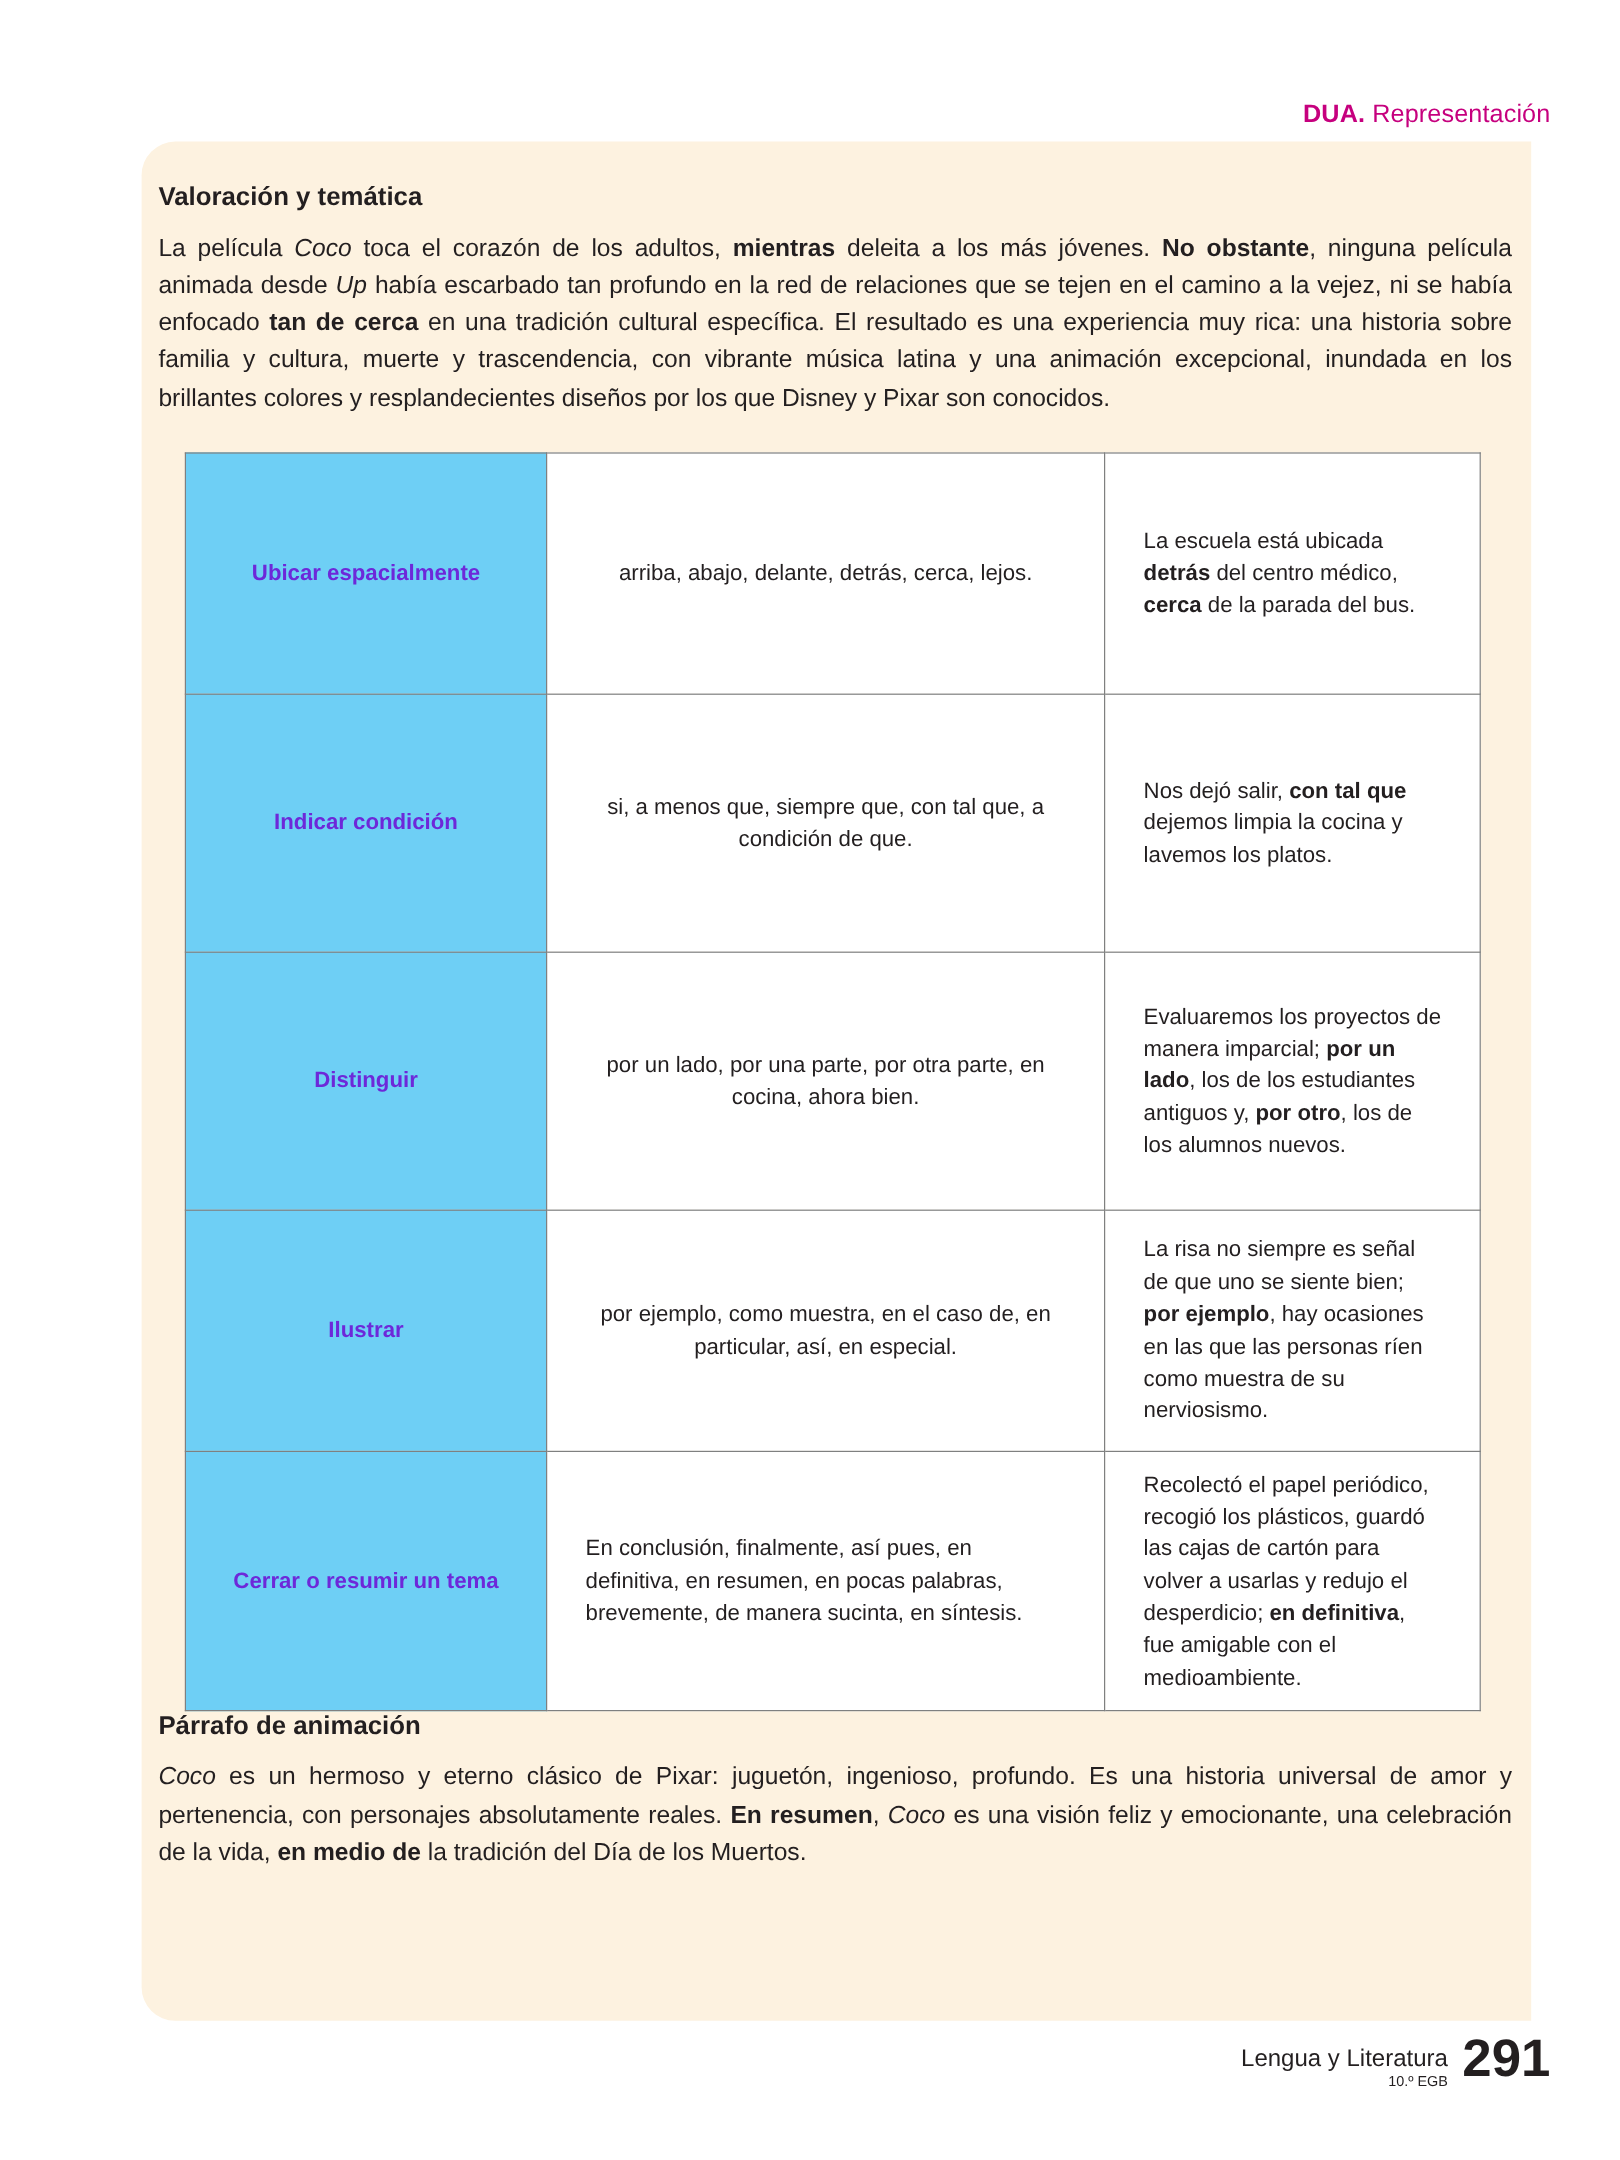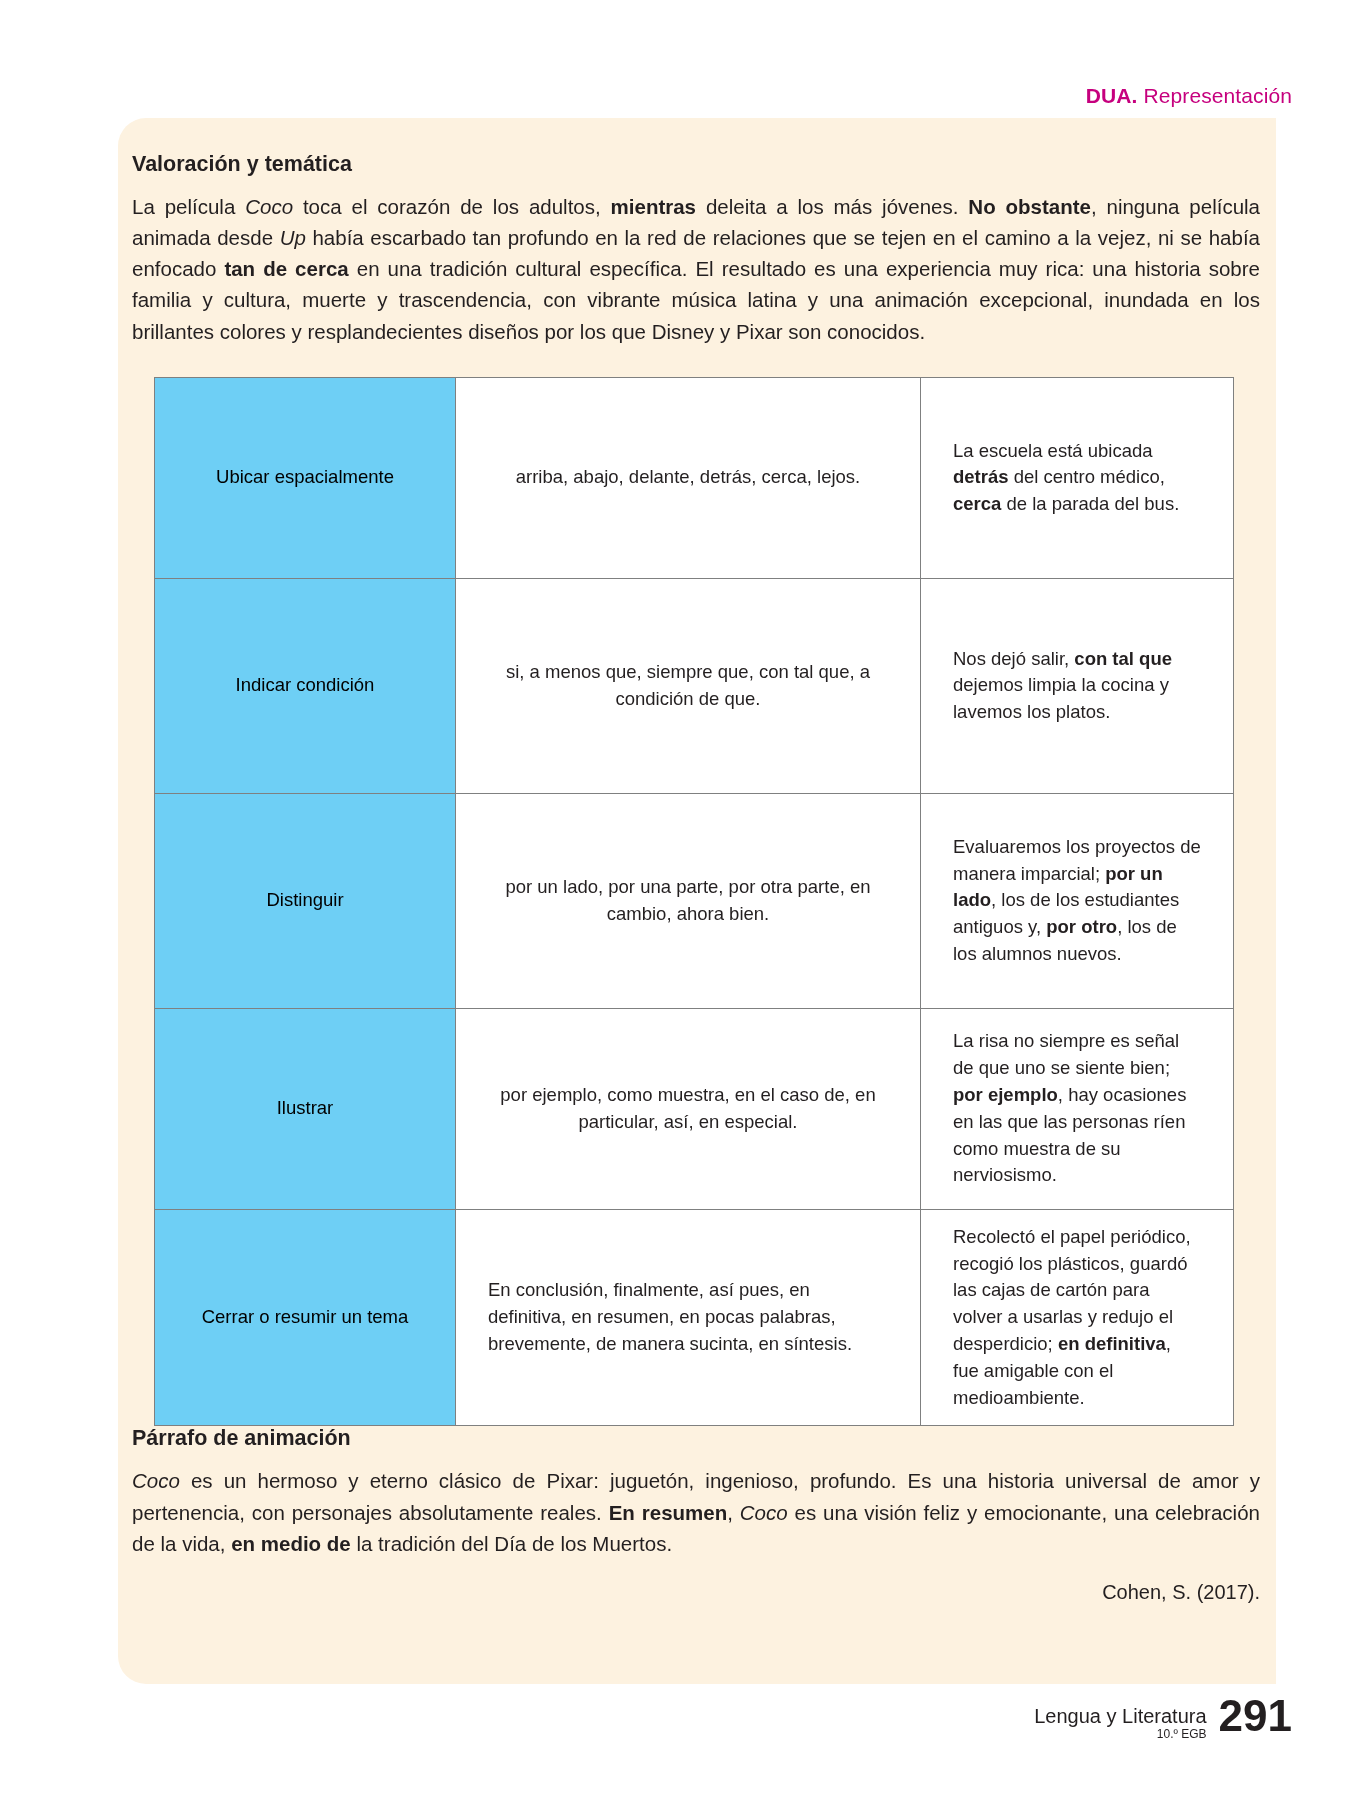--- a/index.html
+++ b/index.html
@@ -84,23 +84,23 @@
   .conn-table td {
     border: 1px solid #7f8080;
     vertical-align: middle;
     padding: 14px 32px;
     font-size: 18.5px;
     line-height: 1.45;
   }
   .conn-table td.cat {
     width: 236px;
     background: #6ecff5;
-    font-weight: normal;
+    font-weight: bold;
     text-align: center;
-    color: #000000;
+    color: #6d28d9;
   }
   .conn-table td.conn {
     width: 400px;
     text-align: center;
     background: #ffffff;
   }
   .conn-table td.ex {
     background: #ffffff;
     text-align: left;
   }
@@ -176,41 +176,40 @@
         <td class="conn">arriba, abajo, delante, detrás, cerca, lejos.</td>
         <td class="ex"><span>La escuela está ubicada </span><b>detrás</b><span> del centro médico, </span><b>cerca</b><span> de la parada del bus.</span></td>
       </tr>
       <tr class="r2">
         <td class="cat">Indicar condición</td>
         <td class="conn">si, a menos que, siempre que, con tal que, a condición de que.</td>
         <td class="ex"><span>Nos dejó salir, </span><b>con tal que</b><span> dejemos limpia la cocina y lavemos los platos.</span><b></b><span></span></td>
       </tr>
       <tr class="r3">
         <td class="cat">Distinguir</td>
-        <td class="conn">por un lado, por una parte, por otra parte, en cambio, ahora bien.</td>
+        <td class="conn">por un lado, por una parte, por otra parte, en cocina, ahora bien.</td>
         <td class="ex"><span>Evaluaremos los proyectos de manera imparcial; </span><b>por un lado</b><span>, los de los estudiantes antiguos y, </span><b>por otro</b><span>, los de los alumnos nuevos.</span></td>
       </tr>
       <tr class="r4">
         <td class="cat">Ilustrar</td>
         <td class="conn">por ejemplo, como muestra, en el caso de, en particular, así, en especial.</td>
         <td class="ex"><span>La risa no siempre es señal de que uno se siente bien; </span><b>por ejemplo</b><span>, hay ocasiones en las que las personas ríen como muestra de su nerviosismo.</span><b></b><span></span></td>
       </tr>
       <tr class="r5">
         <td class="cat">Cerrar o resumir un tema</td>
         <td class="conn">En conclusión, finalmente, así pues, en definitiva, en resumen, en pocas palabras, brevemente, de manera sucinta, en síntesis.</td>
         <td class="ex"><span>Recolectó el papel periódico, recogió los plásticos, guardó las cajas de cartón para volver a usarlas y redujo el desperdicio; </span><b>en definitiva</b><span>, fue amigable con el medioambiente.</span><b></b><span></span></td>
       </tr>
     </tbody>
   </table>
 
   <h2 class="section-title after-table">Párrafo de animación</h2>
 
   <p class="body-text last"><em>Coco</em><span> es un hermoso y eterno clásico de Pixar: juguetón, ingenioso, profundo. Es una historia universal de amor y pertenencia, con personajes absolutamente reales. </span><b>En resumen</b><span>, </span><em>Coco</em><span> es una visión feliz y emocionante, una celebración de la vida, </span><b>en medio de</b><span> la tradición del Día de los Muertos.</span></p>
 
-  <div class="citation">Cohen, S. (2017).</div>
 
 </div>
 
 <div class="footer">
   <div class="footer-row">
     <div class="footer-texts">
       <div class="f-line1">Lengua y Literatura</div>
       <div class="f-line2">10.º EGB</div>
     </div>
     <div class="pagenum">291</div>

